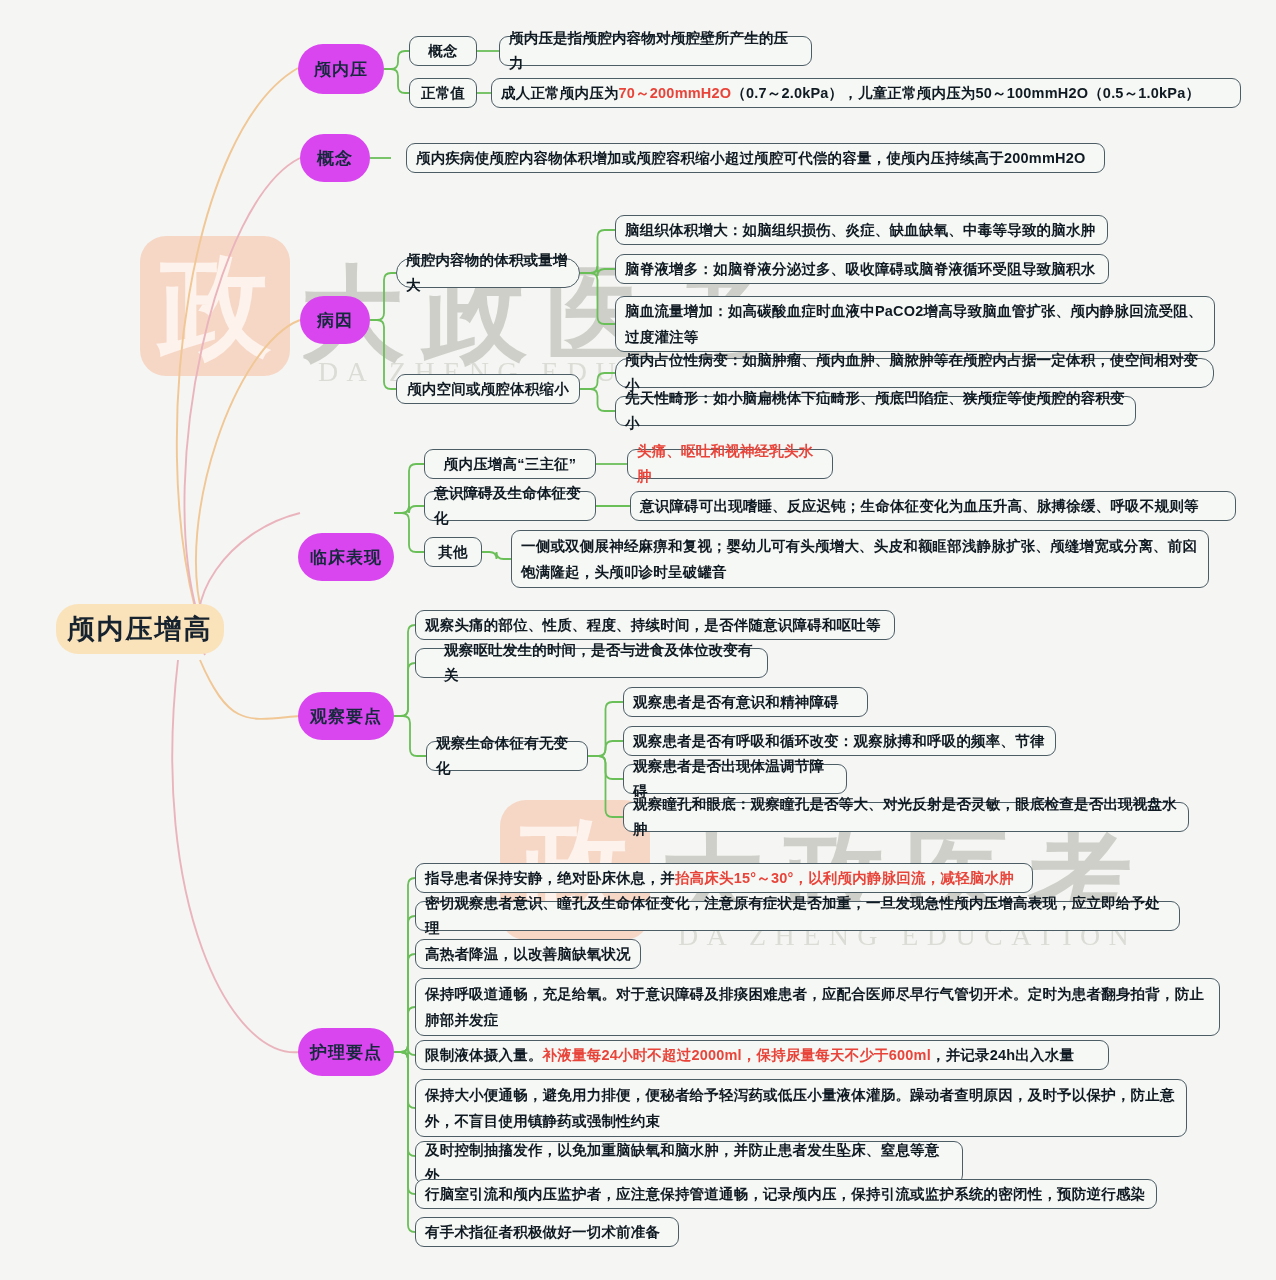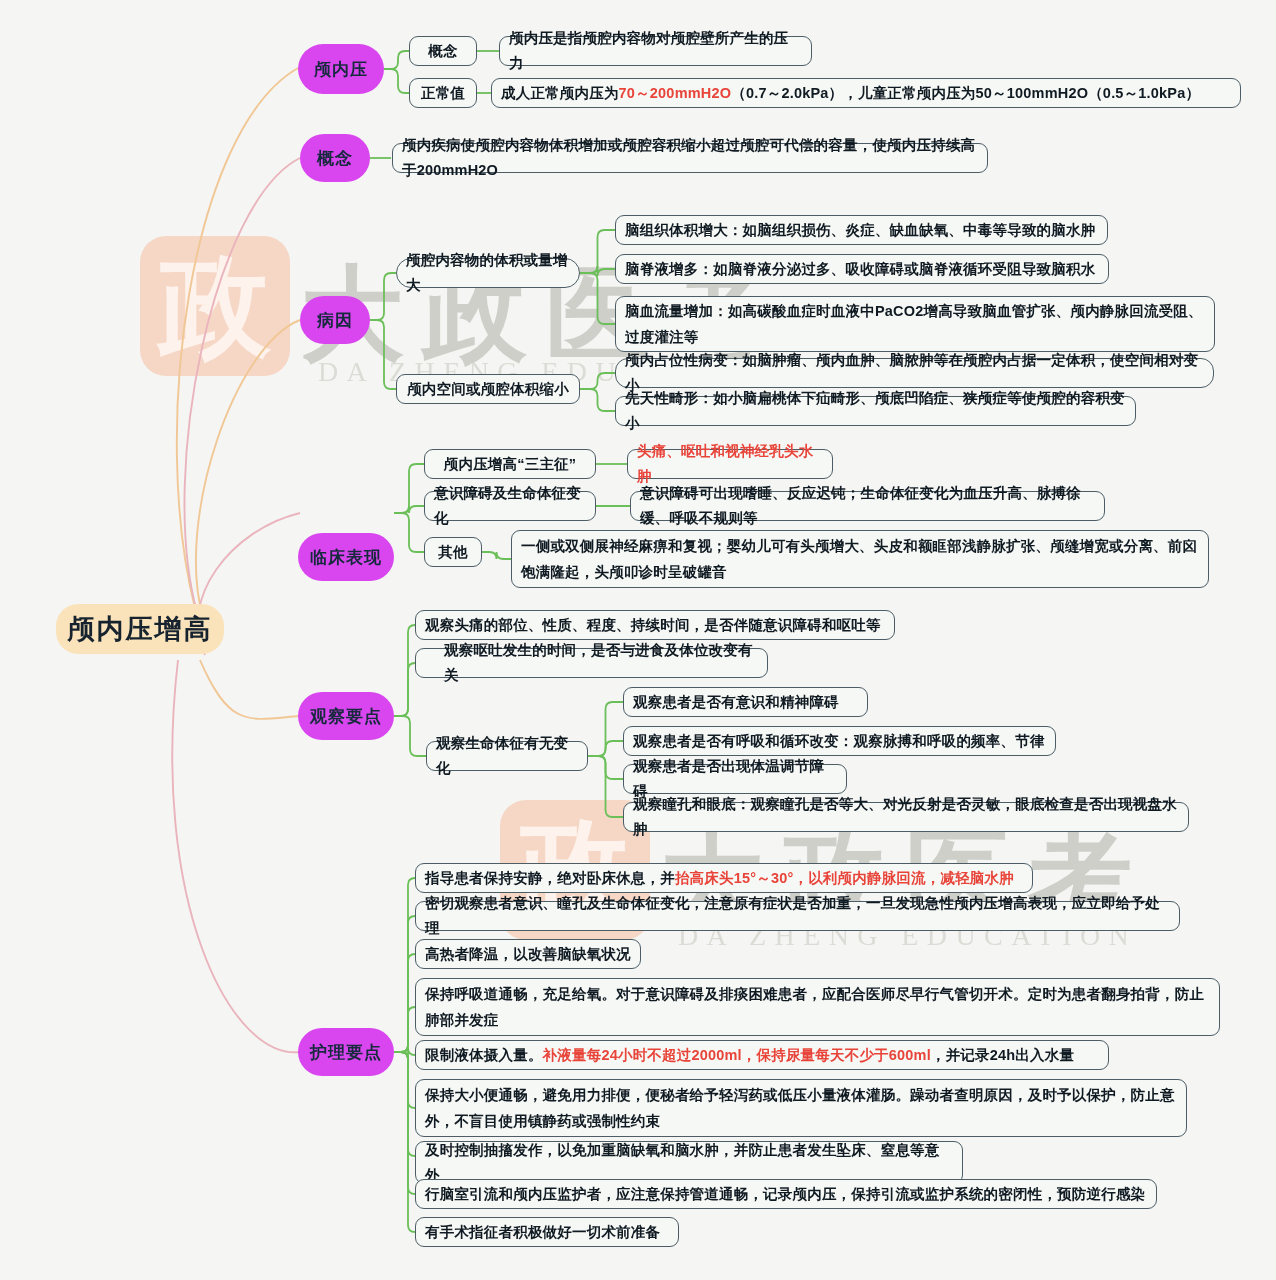--- a/index.html
+++ b/index.html
@@ -138,36 +138,36 @@
 
   <div class="branch" style="left:298px;top:44px;width:86px;height:50px;">颅内压</div>
   <div class="leaf" style="left:409px;top:36px;width:68px;height:30px;justify-content:center;">概念</div>
   <div class="leaf" style="left:499px;top:36px;width:313px;height:30px;">颅内压是指颅腔内容物对颅腔壁所产生的压力</div>
   <div class="leaf" style="left:409px;top:78px;width:68px;height:30px;justify-content:center;">正常值</div>
   <div class="leaf" style="left:491px;top:78px;width:750px;height:30px;">
       <div><span>成人正常颅内压为</span><span class="rd">70～200mmH2O</span><span>（0.7～2.0kPa），儿童正常颅内压为50～100mmH2O（0.5～1.0kPa）</span></div>
     </div>
 
   <div class="branch" style="left:300px;top:134px;width:70px;height:48px;">概念</div>
-  <div class="leaf" style="left:392px;top:143px;width:596px;height:30px;">颅内疾病使颅腔内容物体积增加或颅腔容积缩小超过颅腔可代偿的容量，使颅内压持续高于200mmH2O</div>
+  <div class="leaf" style="left:406px;top:143px;width:699px;height:30px;">颅内疾病使颅腔内容物体积增加或颅腔容积缩小超过颅腔可代偿的容量，使颅内压持续高于200mmH2O</div>
 
   <div class="branch" style="left:300px;top:296px;width:70px;height:48px;">病因</div>
   <div class="leaf" style="left:396px;top:258px;width:184px;height:30px;justify-content:center;border-radius:15px;">颅腔内容物的体积或量增大</div>
   <div class="leaf" style="left:615px;top:215px;width:493px;height:30px;">脑组织体积增大：如脑组织损伤、炎症、缺血缺氧、中毒等导致的脑水肿</div>
   <div class="leaf" style="left:615px;top:254px;width:494px;height:30px;">脑脊液增多：如脑脊液分泌过多、吸收障碍或脑脊液循环受阻导致脑积水</div>
   <div class="leaf two" style="left:615px;top:296px;width:600px;height:56px;">脑血流量增加：如高碳酸血症时血液中PaCO2增高导致脑血管扩张、颅内静脉回流受阻、过度灌注等</div>
   <div class="leaf" style="left:396px;top:374px;width:184px;height:30px;justify-content:center;">颅内空间或颅腔体积缩小</div>
   <div class="leaf" style="left:615px;top:358px;width:599px;height:30px;border-radius:13px;">颅内占位性病变：如脑肿瘤、颅内血肿、脑脓肿等在颅腔内占据一定体积，使空间相对变小</div>
   <div class="leaf" style="left:615px;top:396px;width:521px;height:30px;">先天性畸形：如小脑扁桃体下疝畸形、颅底凹陷症、狭颅症等使颅腔的容积变小</div>
 
   <div class="branch" style="left:298px;top:489px;width:96px;height:48px;margin-top:44px;">临床表现</div>
   <div class="leaf" style="left:424px;top:449px;width:172px;height:30px;justify-content:center;">颅内压增高“三主征”</div>
   <div class="leaf allred" style="left:627px;top:449px;width:206px;height:30px;">头痛、呕吐和视神经乳头水肿</div>
   <div class="leaf" style="left:424px;top:491px;width:172px;height:30px;justify-content:center;">意识障碍及生命体征变化</div>
-  <div class="leaf" style="left:630px;top:491px;width:475px;height:30px;">意识障碍可出现嗜睡、反应迟钝；生命体征变化为血压升高、脉搏徐缓、呼吸不规则等</div>
+  <div class="leaf" style="left:630px;top:491px;width:606px;height:30px;">意识障碍可出现嗜睡、反应迟钝；生命体征变化为血压升高、脉搏徐缓、呼吸不规则等</div>
   <div class="leaf" style="left:424px;top:537px;width:58px;height:30px;justify-content:center;">其他</div>
   <div class="leaf two" style="left:511px;top:530px;width:698px;height:58px;">一侧或双侧展神经麻痹和复视；婴幼儿可有头颅增大、头皮和额眶部浅静脉扩张、颅缝增宽或分离、前囟饱满隆起，头颅叩诊时呈破罐音</div>
 
   <div class="branch" style="left:298px;top:692px;width:96px;height:48px;">观察要点</div>
   <div class="leaf" style="left:415px;top:610px;width:480px;height:30px;">观察头痛的部位、性质、程度、持续时间，是否伴随意识障碍和呕吐等</div>
   <div class="leaf" style="left:415px;top:648px;width:353px;height:30px;padding-left:28px;">观察呕吐发生的时间，是否与进食及体位改变有关</div>
   <div class="leaf" style="left:426px;top:741px;width:162px;height:30px;justify-content:center;">观察生命体征有无变化</div>
   <div class="leaf" style="left:623px;top:687px;width:245px;height:30px;">观察患者是否有意识和精神障碍</div>
   <div class="leaf" style="left:623px;top:726px;width:433px;height:30px;">观察患者是否有呼吸和循环改变：观察脉搏和呼吸的频率、节律</div>
   <div class="leaf" style="left:623px;top:764px;width:224px;height:30px;">观察患者是否出现体温调节障碍</div>

